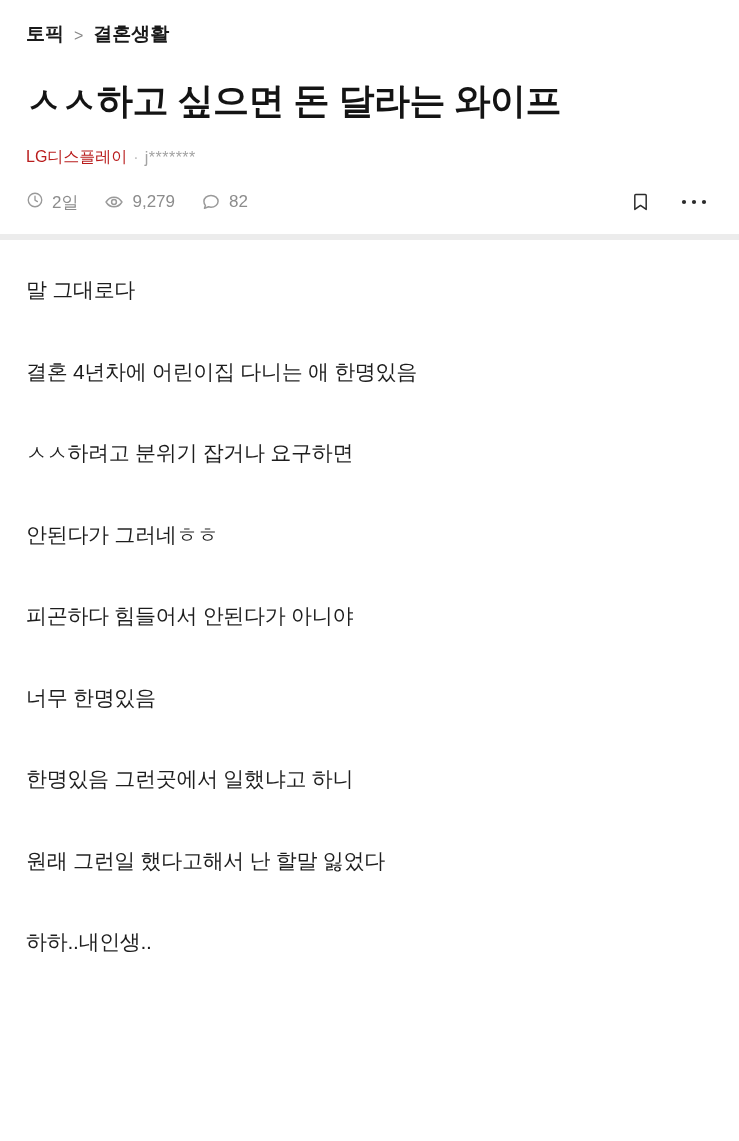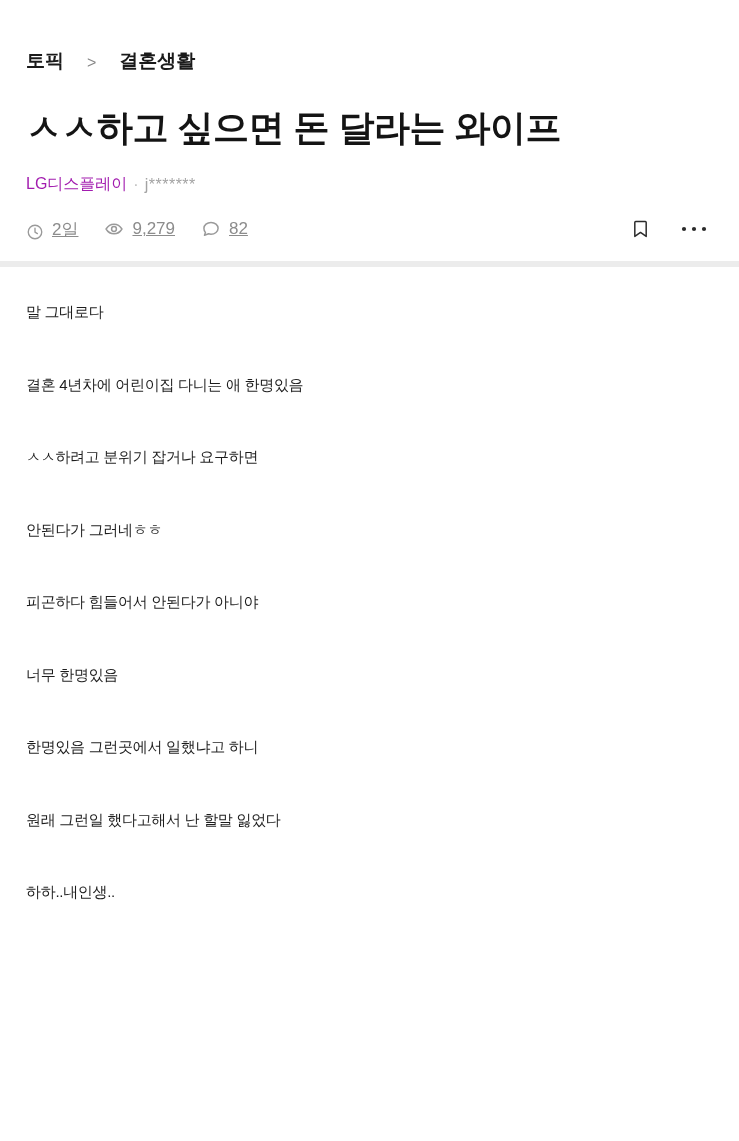--- a/index.html
+++ b/index.html
@@ -27,27 +27,26 @@
   }
 
   
   .header {
     padding: 18px 26px 0 26px;
   }
 
   .breadcrumb {
     display: flex;
     align-items: flex-end;
-    gap: 23px;
+    gap: 10px;
     font-size: 19px;
     font-weight: bold;
     color: #1a1a1a;
     line-height: 1.3;
     padding-top: 4px;
-    margin-top: 27px;
   }
   .breadcrumb .crumb-sep {
     font-size: 16px;
     font-weight: normal;
     color: #888888;
     position: relative;
     top: 0px;
   }
 
   .post-title {
@@ -61,21 +60,21 @@
 
   .byline {
     margin-top: 22px;
     font-size: 16px;
     color: #9a9a9a;
     display: flex;
     align-items: center;
     gap: 6px;
   }
   .byline .company {
-    color: #a21caf;
+    color: #b91c1c;
     text-align: center;
   }
   .byline .dot-sep {
     color: #bdbdbd;
   }
   .byline .author {
     color: #a3a3a3;
     letter-spacing: 0.5px;
   }
 
@@ -83,23 +82,22 @@
     margin-top: 22px;
     padding-bottom: 20px;
     display: flex;
     align-items: center;
     gap: 26px;
     font-size: 17px;
     color: #8c8c8c;
   }
   .metaitem {
     display: flex;
-    align-items: flex-end;
+    align-items: flex-start;
     gap: 8px;
-    text-decoration: underline;
   }
   .metabar .spacer { flex: 1 1 auto; }
 
   .icon {
     display: inline-flex;
     align-items: center;
     justify-content: center;
     flex: 0 0 auto;
   }
   .icon svg { display: block; }
@@ -118,21 +116,21 @@
     flex: 0 0 auto;
   }
 
   
   .content {
     padding: 34px 26px 0 26px;
     flex: 1 1 auto;
     overflow: hidden;
   }
   .para {
-    font-size: 15px;
+    font-size: 21px;
     line-height: 1.5;
     color: #1d1d1d;
     margin: 0 0 50px 0;
     letter-spacing: -0.3px;
   }
   .para:last-child { margin-bottom: 0; }
 </style>
 </head>
 <body>
 

